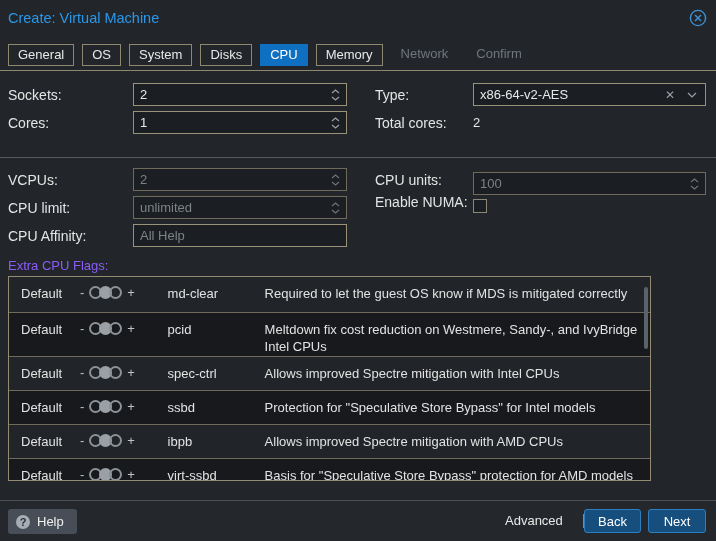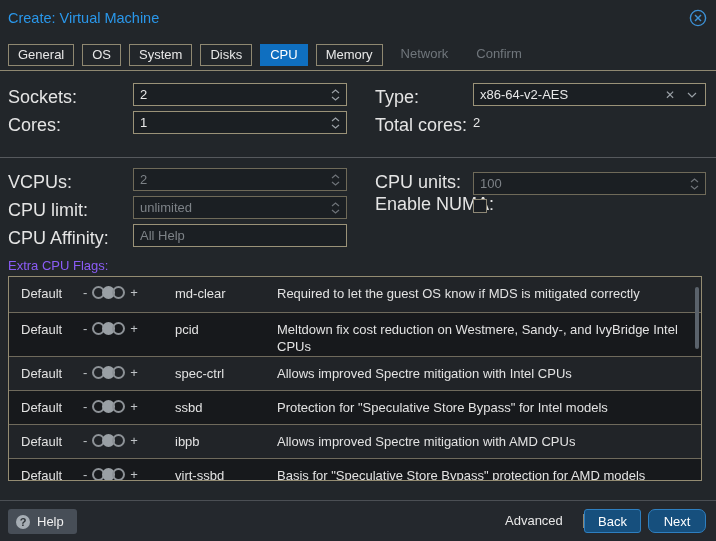--- a/index.html
+++ b/index.html
@@ -13,39 +13,39 @@
 
   
   .tabs { position:absolute; left:8px; top:44px; display:flex; align-items:center; gap:8px; }
   .tab { height:22px; line-height:20px; padding:0 9px; border:1px solid #8f8871; color:#e8e8e8; font-size:13px; background:transparent; cursor:pointer; }
   .tab.active { background:#0f6fc0; border-color:#0f6fc0; color:#fff; }
   .tab.disabled { border:none; color:#70767c; cursor:default; padding:0 10px; }
   .hr-tan { position:absolute; top:70px; left:0; width:716px; height:1px; background:#8f8871; }
   .hr-gray { position:absolute; top:157px; left:0; width:716px; height:1px; background:#56595d; }
 
   
-  .lbl { position:absolute; font-size:18px; color:#e4e4e4; white-space:nowrap; }
+  .lbl { position:absolute; font-size:14px; color:#e4e4e4; white-space:nowrap; }
   .field { position:absolute; height:23px; border:1px solid #9a9278; background:#1b1f23; display:flex; align-items:center; font-size:13px; color:#e8e8e8; }
   .field.left  { left:133px; width:214px; }
   .field.right { left:473px; width:233px; }
   .field .val { padding-left:6px; overflow:hidden; white-space:nowrap; }
   .field.disabled { border-color:#6f6a59; }
   .field.disabled .val, .val.placeholder { color:#7d8287; }
   .spin { margin-left:auto; padding-right:6px; display:flex; flex-direction:column; gap:2px; color:#9aa0a6; cursor:pointer; }
   .field.disabled .spin { color:#6e7378; }
   .combo-icons { margin-left:auto; display:flex; align-items:center; gap:12px; padding-right:8px; color:#9aa0a6; }
   .combo-icons .clear { font-size:12px; cursor:pointer; }
   .combo-icons svg { cursor:pointer; }
   .static-val { position:absolute; font-size:13px; color:#e8e8e8; }
   .checkbox { position:absolute; width:14px; height:14px; border:1px solid #8d8775; background:#1b1f23; cursor:pointer; color:#b4bac0; font-size:12px; line-height:12px; text-align:center; }
   .checkbox.checked::after { content:"✓"; }
 
   
   .flags-label { position:absolute; left:8px; top:258px; font-size:13px; color:#8b5cf6; }
-  .flags-table { position:absolute; left:8px; top:276px; width:694px; height:205px; border:1px solid #948c72; background:#1a1d20; overflow:hidden; }
+  .flags-table { position:absolute; left:8px; top:276px; width:643px; height:205px; border:1px solid #948c72; background:#1a1d20; overflow:hidden; }
   .frow { display:flex; align-items:flex-start; padding:9px 0 0 12px; font-size:13px; color:#e2e2e2; }
   .frow:nth-child(odd) { background:#212428; }
   .frow:nth-child(even){ background:#17191c; }
   .frow + .frow { border-top:1px solid #6f6a5c; }
   .frow:nth-child(1) { height:35px; }
   .frow:nth-child(2) { height:44px; }
   .frow:nth-child(n+3) { height:34px; }
   .c-state { width:62px; }
   .c-slider { width:92px; display:flex; align-items:center; margin-top:-1px; color:#c0c4c8; }
   .c-flag { width:102px; }
@@ -58,21 +58,21 @@
   .scroll-thumb { position:absolute; right:2px; top:10px; width:4px; height:62px; background:#5a626b; border-radius:2px; cursor:pointer; }
 
   
   .footer { position:absolute; left:0; top:500px; width:716px; height:41px; background:#24282d; border-top:1px solid #4b4f54; }
   .help-btn { position:absolute; left:8px; top:8px; height:25px; padding:0 13px 0 8px; background:#474e57; border-radius:3px; display:flex; align-items:center; gap:7px; color:#f0f0f0; font-size:13px; cursor:pointer; }
   .q-icon { width:14px; height:14px; border-radius:50%; background:#a6adb4; color:#2d3237; font-size:11px; font-weight:bold; line-height:14px; text-align:center; }
   .adv { position:absolute; left:505px; top:12px; display:flex; align-items:center; gap:20px; font-size:13px; color:#e8e8e8; }
   .adv .checkbox { position:static; }
   .btn { position:absolute; top:8px; height:24px; border:1px solid #2e7fc0; background:#164f7d; color:#fff; font-size:13px; border-radius:3px; display:flex; align-items:center; justify-content:center; cursor:pointer; }
   .btn.back { left:584px; width:57px; }
-  .btn.next { left:648px; width:58px;border-radius:7px; }
+  .btn.next { left:648px; width:58px; }
 </style>
 </head>
 <body>
 
 <div class="dialog">
 
   <div class="title">Create: Virtual Machine</div>
   <svg class="close-btn" viewBox="0 0 18 18">
     <circle cx="9" cy="9" r="7.6" fill="none" stroke="currentColor" stroke-width="1.4"></circle>
     <line x1="6" y1="6" x2="12" y2="12" stroke="currentColor" stroke-width="1.4"></line>

